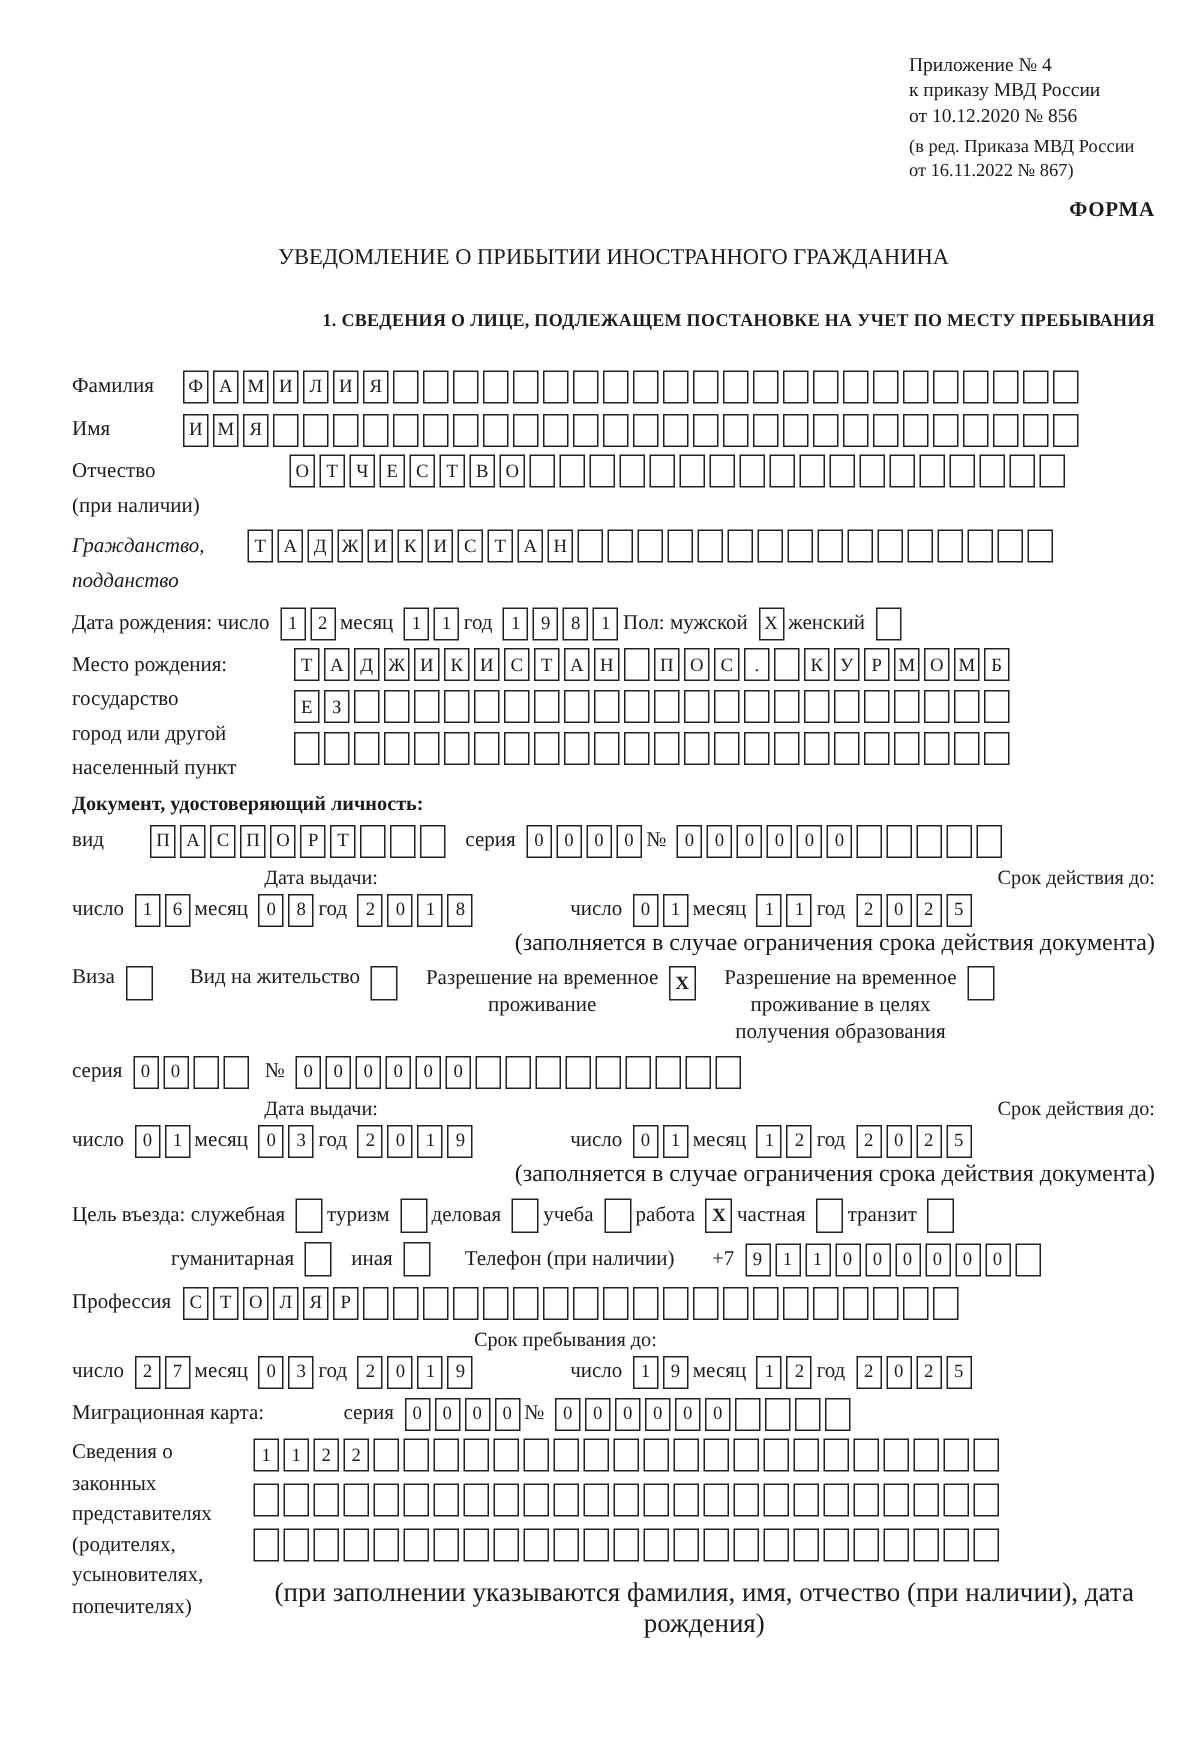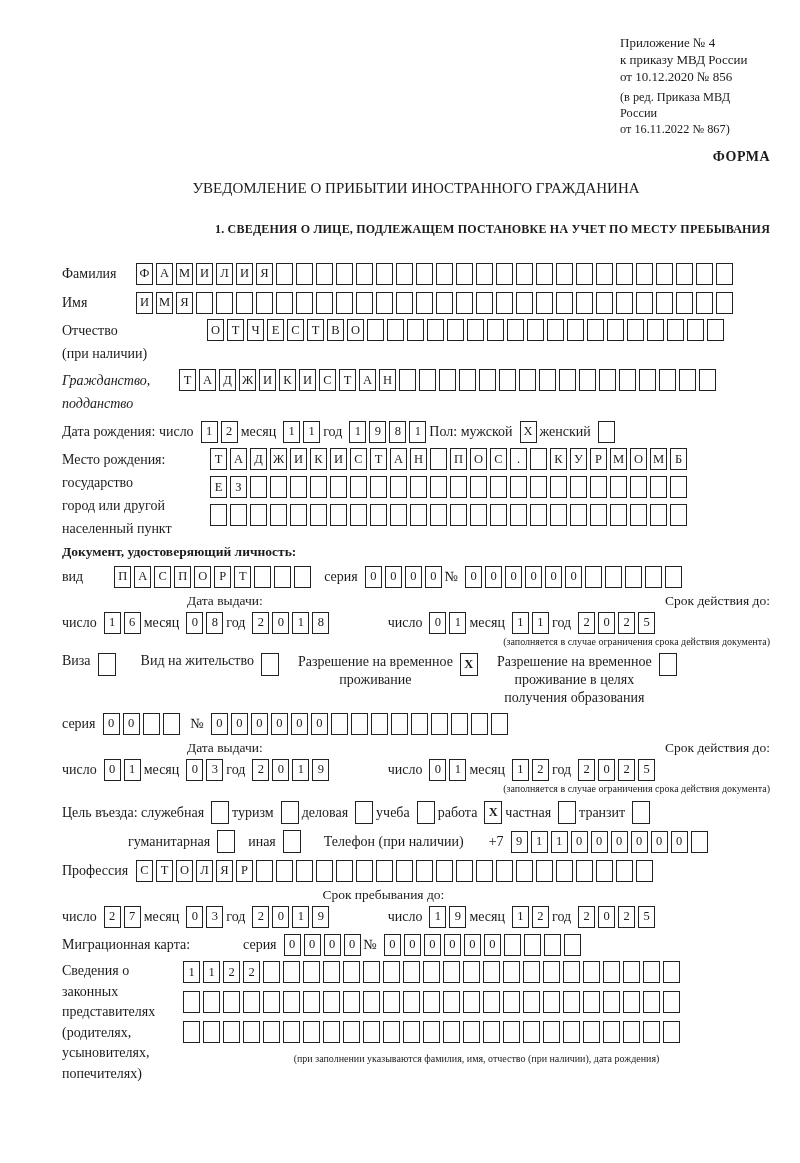--- a/index.html
+++ b/index.html
@@ -1,21 +1,21 @@
 <!DOCTYPE html>
 <html lang="ru"><head>
 <meta charset="utf-8">
 <style>
   html,body{margin:0;padding:0;background:#ffffff;}
   body{
     width:800px;height:1163px;overflow:hidden;
     font-family:"Liberation Serif","DejaVu Serif",serif;
     color:#1b1b1b;
   }
-  .page{padding:34px 30px 0 62px;}
+  .page{padding:34px 30px 0 48px;}
   
   .annex{margin-left:558px;font-size:13px;line-height:17px;}
   .annex .amend{font-size:12.3px;line-height:16px;}
   .annex .amend.first{margin-top:4px;}
   .forma{font-weight:bold;font-size:14px;text-align:right;margin-top:12px;margin-bottom:12px;letter-spacing:.5px;}
   .title{font-weight:normal;font-size:15px;text-align:center;line-height:23px;margin-top:12px;}
   .uline{display:inline-block;width:56px;border-bottom:2px solid #333;margin-left:10px;height:1em;vertical-align:baseline;}
   .sec1{font-weight:bold;font-size:12px;text-align:right;margin-top:22px;margin-bottom:24px;letter-spacing:.2px;}
   
   .line{display:flex;align-items:center;margin-bottom:4px;font-size:14px;min-height:25px;}
@@ -32,31 +32,31 @@
   .cb{width:16px;height:21px;font-weight:bold;}
   .gap{flex:0 0 auto;}
   
   .mr{display:flex;margin-bottom:4px;font-size:14px;}
   .mr-labels{flex:0 0 auto;}
   .mr-labels div{line-height:23px;}
   .mr.tight .mr-labels div{line-height:20.5px;}
   .mr-rows{flex:1 1 auto;}
   .mr-rows .cells{margin-bottom:6px;}
   .mr.tight .mr-rows .cells{margin-bottom:8px;}
-  .mr-caption{font-size:10px;text-align:center;margin-top:10px;}
+  .mr-caption{font-size:18px;text-align:center;margin-top:10px;}
   
   .cheading{font-weight:bold;font-size:13.5px;margin:2px 0 4px 0;}
   
   .dual{display:flex;font-size:13.5px;margin:0 0 1px 0;}
   .dual .dl{width:46%;text-align:center;}
   .dual .dr{width:54%;text-align:right;}
   .dates{display:flex;align-items:center;margin-bottom:3px;font-size:14px;min-height:25px;}
   .dgroup{display:flex;align-items:center;}
   .dgroup.left{width:46%;}
-  .note{font-size:10px;text-align:right;margin:-2px 0 6px 0;}
+  .note{font-size:16px;text-align:right;margin:-2px 0 6px 0;}
   .para{font-size:14px;line-height:22px;margin-bottom:3px;}
 </style>
 </head>
 <body>
 
 <div class="page">
   <div class="annex">
     <div>Приложение № 4</div>
     <div>к приказу МВД России</div>
     <div>от 10.12.2020 № 856</div>

